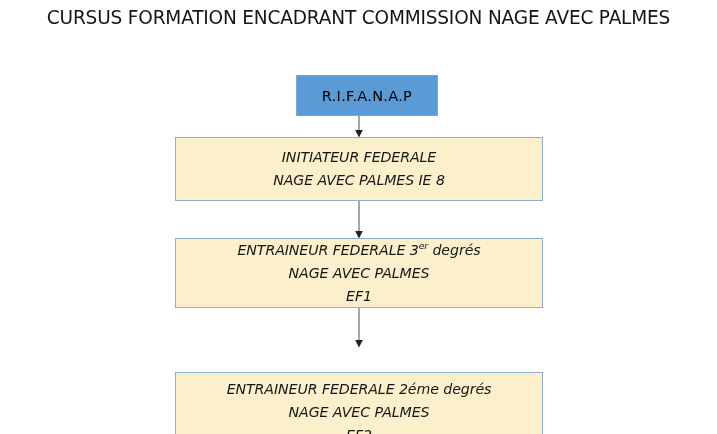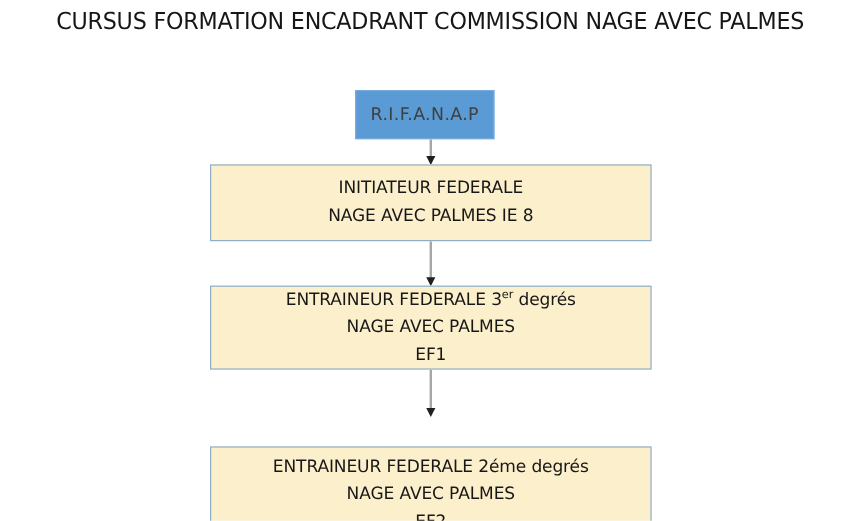--- a/index.html
+++ b/index.html
@@ -47,38 +47,39 @@
     display: flex;
     flex-direction: column;
     align-items: center;
     justify-content: center;
     text-align: center;
   }
 
   .node-top {
     left: 296px;
     top: 75px;
-    width: 116px;
+    width: 142px;
     height: 41px;
     background: #5B9BD5;
     border: 1px solid #76A9DB;
-    color: #404040;
+    color: #000000;
     font-size: 14.5px;
     letter-spacing: 0.3px;
   }
 
   .node-step {
     left: 175px;
     width: 368px;
     background: #FCEFCB;
     border: 1px solid #8FAFC9;
     color: #171717;
     font-size: 14.2px;
     line-height: 1.62;
     letter-spacing: -0.1px;
+    font-style: italic;
   }
 
   .node-step-1 { top: 137px; height: 64px; }
   .node-step-2 { top: 238px; height: 70px; }
   .node-step-3 { top: 347px; height: 80px; margin-top: 25px; }
 
   .node-line {
     display: block;
     white-space: nowrap;
   }

